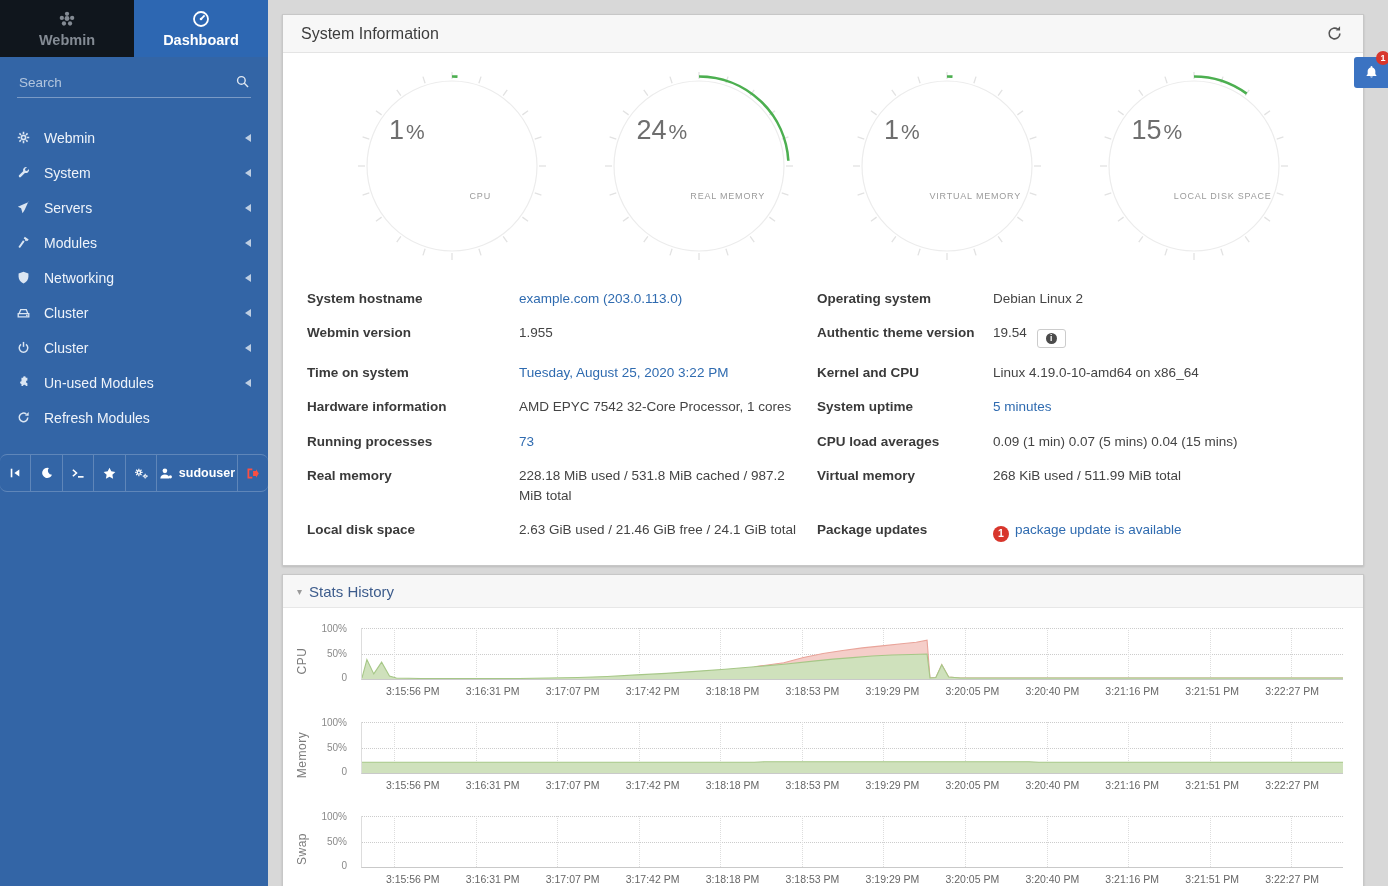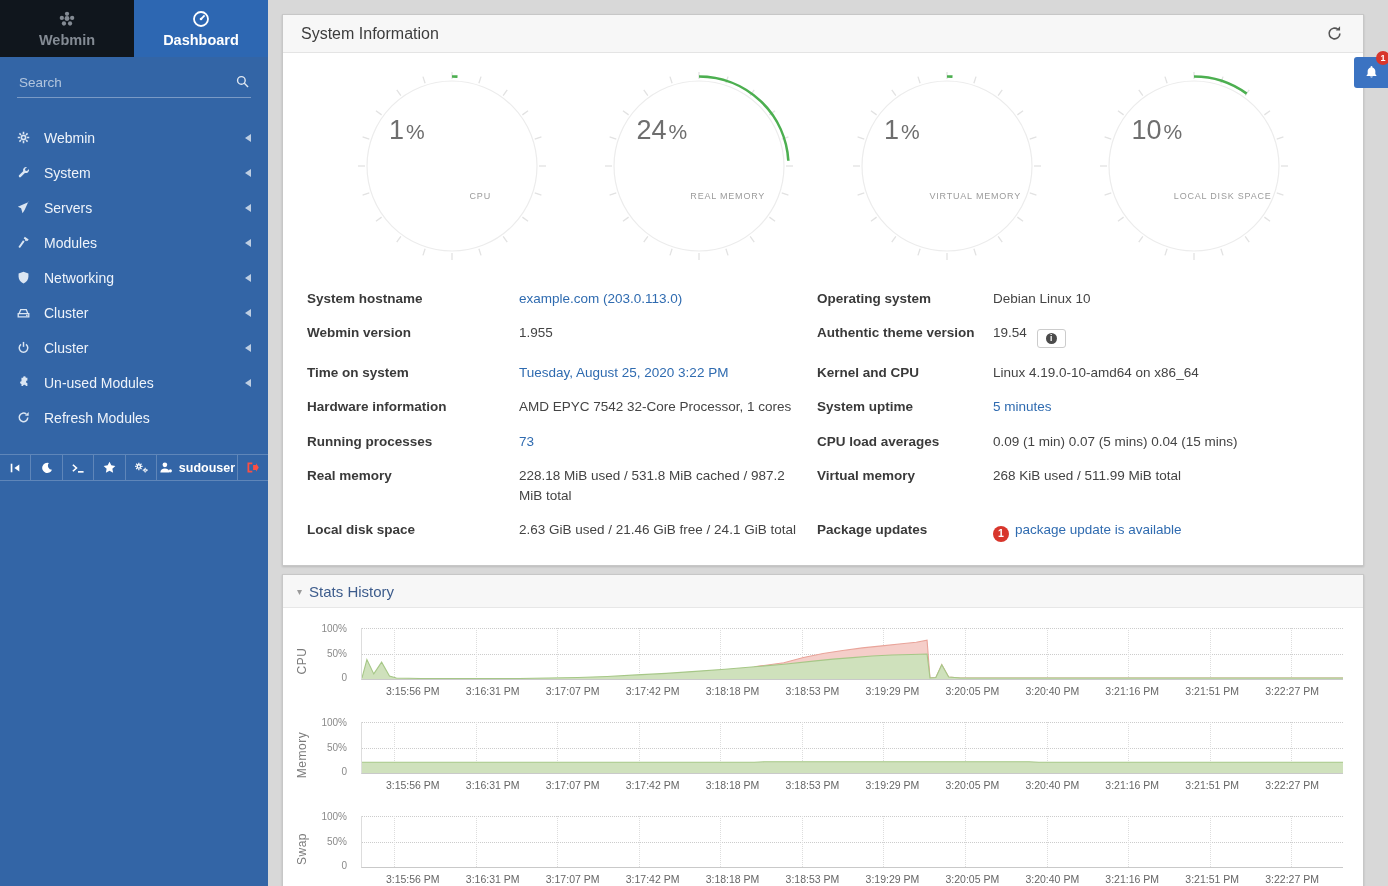--- a/index.html
+++ b/index.html
@@ -18,21 +18,21 @@
   .search-row input { flex:1; background:transparent; border:none; outline:none; color:#fff; font-size:13.5px; }
   .search-row input::placeholder { color:rgba(255,255,255,.62); }
   .search-row .sicon { color:rgba(255,255,255,.85); display:flex; }
 
   .menu { padding-top:18px; }
   .menu-item { display:flex; align-items:center; height:35px; padding:0 17px; color:#eef3fa; font-size:14px; cursor:pointer; }
   .mi-icon { width:27px; display:flex; color:#dbe6f3; }
   .mi-label { flex:1; }
   .mi-caret { display:flex; opacity:.85; }
 
-  .side-toolbar { margin-top:19px; display:flex; border-top:1px solid rgba(255,255,255,.22); border-bottom:1px solid rgba(255,255,255,.22); height:27px; }
+  .side-toolbar { margin-top:19px; display:flex; border-top:1px solid rgba(255,255,255,.22); border-bottom:1px solid rgba(255,255,255,.22); height:38px;border-radius:7px; }
   .tool-cell { flex:1; display:flex; align-items:center; justify-content:center; color:#fff; border-right:1px solid rgba(255,255,255,.22); cursor:pointer; }
   .tool-cell:last-child { border-right:none; }
   .tool-user { flex:2.6; gap:6px; font-size:12.5px; font-weight:bold; }
   .tool-logout { color:var(--logout-red,#fb4f43); }
 
   
   .main { position:absolute; left:268px; top:0; right:0; bottom:0; background:var(--main-bg,#d8d8d8); padding:14px 24px 0 14px; overflow:hidden; }
   .panel { background:#fff; border:1px solid #c7c7c7; box-shadow:0 1px 2px rgba(0,0,0,.14); }
   .panel-header { height:38px; background:var(--panel-header-bg,#f7f7f7); border-bottom:1px solid #e4e4e4; display:flex; align-items:center; padding:0 18px; font-size:16px; color:#3d3d3d; }
   .ph-title { flex:1; }
@@ -432,29 +432,29 @@
             <line x1="43.86268305055485" y1="165.38447851062045" x2="39.74818628450753" y2="171.04759747124507" stroke="#e2e2e2" stroke-width="1.3"></line>
             <line x1="24.615521489379574" y1="146.13731694944516" x2="18.952402528754945" y2="150.2518137154925" stroke="#e2e2e2" stroke-width="1.3"></line>
             <line x1="12.258083082321647" y1="121.88447851062044" x2="5.600687468255572" y2="124.04759747124507" stroke="#e2e2e2" stroke-width="1.3"></line>
             <line x1="8" y1="95.00000000000001" x2="1" y2="95.00000000000001" stroke="#e2e2e2" stroke-width="1.3"></line>
             <line x1="12.258083082321633" y1="68.11552148937959" x2="5.600687468255558" y2="65.95240252875496" stroke="#e2e2e2" stroke-width="1.3"></line>
             <line x1="24.61552148937956" y1="43.86268305055486" x2="18.95240252875493" y2="39.74818628450755" stroke="#e2e2e2" stroke-width="1.3"></line>
             <line x1="43.86268305055482" y1="24.615521489379574" x2="39.748186284507504" y2="18.952402528754945" stroke="#e2e2e2" stroke-width="1.3"></line>
             <line x1="68.11552148937955" y1="12.258083082321647" x2="65.95240252875492" y2="5.600687468255572" stroke="#e2e2e2" stroke-width="1.3"></line>
             <circle cx="95" cy="95" r="89.5" fill="none" stroke="#4caf50" stroke-width="2.6" stroke-dasharray="56.2345084992573 562.345084992573" transform="rotate(-90 95 95)"></circle>
           </svg>
-          <div class="gauge-value"><span>10</span><span class="unit">%</span></div>
+          <div class="gauge-value"><span>15</span><span class="unit">%</span></div>
           <div class="gauge-label">LOCAL DISK SPACE</div>
         </div>
       </div>
     <div class="infotable">
         <div class="cell-label">System hostname</div>
         <div class="cell-value"><a class="val-link" href="#">example.com (203.0.113.0)</a></div>
         <div class="cell-label">Operating system</div>
-        <div class="cell-value"><span>Debian Linux 10</span></div>
+        <div class="cell-value"><span>Debian Linux 2</span></div>
         <div class="cell-label">Webmin version</div>
         <div class="cell-value"><span>1.955</span></div>
         <div class="cell-label">Authentic theme version</div>
         <div class="cell-value"><span>19.54</span><button class="info-btn">
             <i class="info-glyph">i</i>
           </button></div>
         <div class="cell-label">Time on system</div>
         <div class="cell-value"><a class="val-link" href="#">Tuesday, August 25, 2020 3:22 PM</a></div>
         <div class="cell-label">Kernel and CPU</div>
         <div class="cell-value"><span>Linux 4.19.0-10-amd64 on x86_64</span></div>

